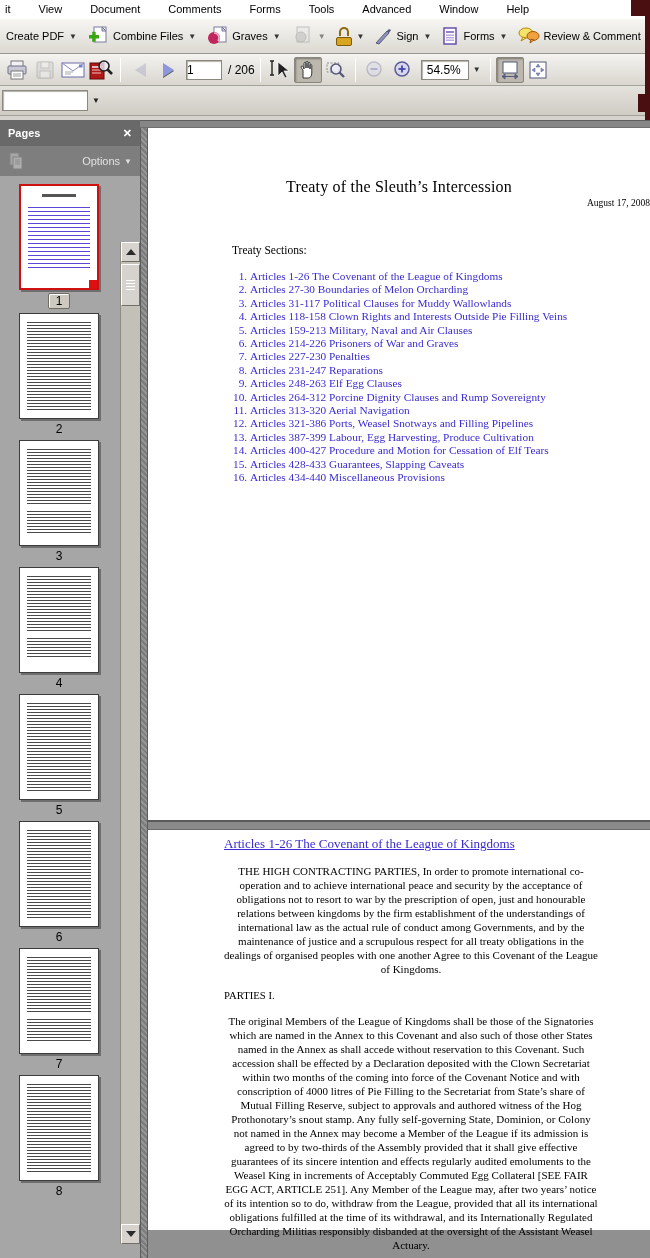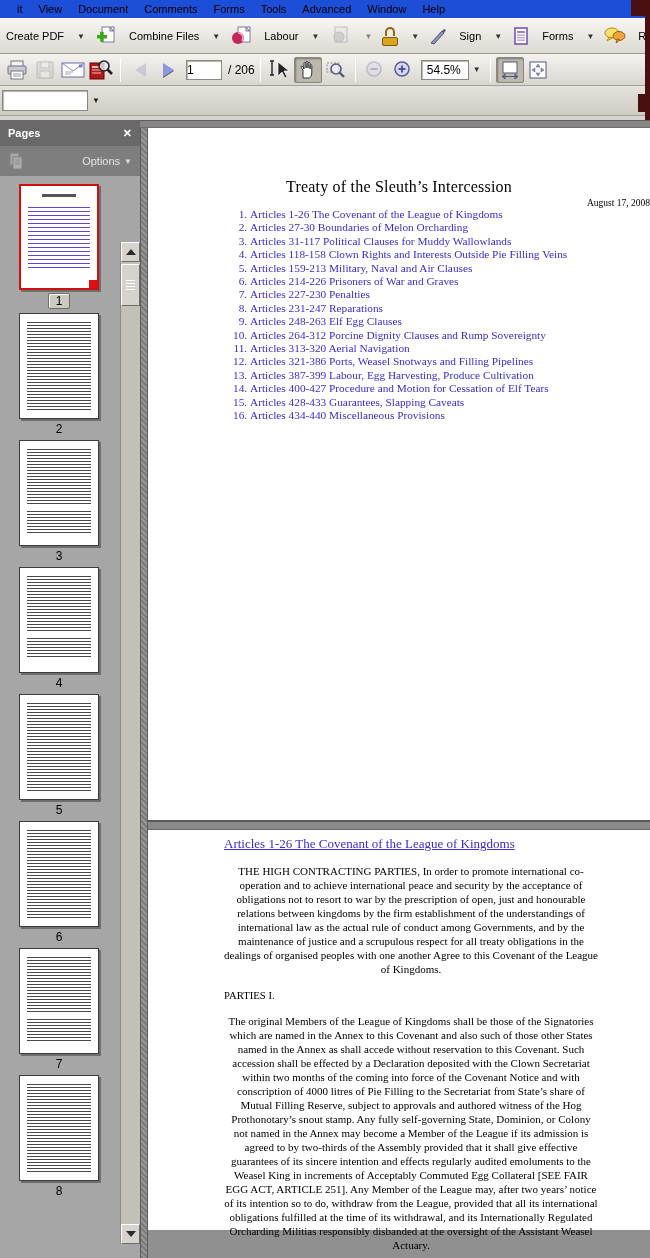--- a/index.html
+++ b/index.html
@@ -3,31 +3,31 @@
 <meta charset="utf-8">
 <style>
   * { margin:0; padding:0; box-sizing:border-box; }
   html,body { background:#d6d3ce; }
   #window {
     position:relative; width:650px; height:1258px; overflow:hidden;
     font-family:"Liberation Sans", sans-serif; font-size:11px; color:#000;
     background:#d6d3ce;
   }
   
-  .menubar { display:flex; align-items:center; height:18px; background:#1d4ed8; padding-left:16px; }
+  .menubar { display:flex; align-items:center; height:18px; background:#ffffff; padding-left:4px;gap:12px; }
   .menubar .menu-item { padding:2px 8px; cursor:default; white-space:nowrap; }
   .menubar .menu-item:first-child { padding-left:1px; }
   
   .taskbar {
     display:flex; align-items:center; height:36px;
     background:linear-gradient(#f7f6f3,#dcd9d2);
     border-top:1px solid #fff; border-bottom:1px solid #9a978f;
     padding:0 2px; gap:2px;
   }
-  .task-btn { display:flex; align-items:center; gap:12px; padding:3px 4px; border-radius:2px; white-space:nowrap; }
+  .task-btn { display:flex; align-items:center; gap:4px; padding:3px 4px; border-radius:2px; white-space:nowrap; }
   .caret { font-size:8px; color:#333; padding-left:1px; }
   .tico { width:22px; height:22px; display:inline-block; }
   .tico.small { width:18px; height:18px; }
   
   .toolbar2 {
     display:flex; align-items:center; height:32px;
     background:linear-gradient(#f4f3f0,#d9d6cf);
     border-bottom:1px solid #a5a29a; padding:0 3px;
   }
   .tb-btn { width:28px; height:26px; display:flex; align-items:center; justify-content:center; border-radius:2px; }
@@ -159,21 +159,21 @@
     </div>
     <div class="task-btn">
       <span class="tico">
         <svg width="22" height="22" viewBox="0 0 22 22">
             <rect x="8" y="2" width="12" height="15" fill="#fff" stroke="#7a7a9e"></rect>
             <path d="M16 2 l4 4 h-4 z" fill="#cfcfe8" stroke="#7a7a9e"></path>
             <circle cx="8" cy="13" r="6" fill="#c2265e"></circle>
             <path d="M8 8 a5 5 0 0 1 4 8" fill="none" stroke="#f3aec7" stroke-width="1.6"></path>
           </svg>
       </span>
-      <span>Labour</span>
+      <span>Graves</span>
         <span class="caret">▼</span>
     </div>
     <div class="task-btn" style="opacity:.55">
       <span class="tico">
         <svg width="22" height="22" viewBox="0 0 22 22">
             <rect x="6" y="2" width="12" height="15" fill="#e8e8e8" stroke="#9a9a9a"></rect>
             <circle cx="10" cy="12" r="5" fill="#bdbdbd" stroke="#9a9a9a"></circle>
           </svg>
       </span>
       <span class="caret">▼</span>
@@ -420,20 +420,21 @@
           </div>
       </div>
     </div>
 
     <div class="splitter"></div>
 
     <div class="docarea">
       <div class="docpage page1">
         <div class="doc-title">Treaty of the Sleuth’s Intercession</div>
         <div class="doc-date">August 17, 2008</div>
+        <div class="sections-label">Treaty Sections:</div>
         <ol class="toc">
           <li><span>Articles 1-26 The Covenant of the League of Kingdoms</span></li>
           <li><span>Articles 27-30 Boundaries of Melon Orcharding</span></li>
           <li><span>Articles 31-117 Political Clauses for Muddy Wallowlands</span></li>
           <li><span>Articles 118-158 Clown Rights and Interests Outside Pie Filling Veins</span></li>
           <li><span>Articles 159-213 Military, Naval and Air Clauses</span></li>
           <li><span>Articles 214-226 Prisoners of War and Graves</span></li>
           <li><span>Articles 227-230 Penalties</span></li>
           <li><span>Articles 231-247 Reparations</span></li>
           <li><span>Articles 248-263 Elf Egg Clauses</span></li>

